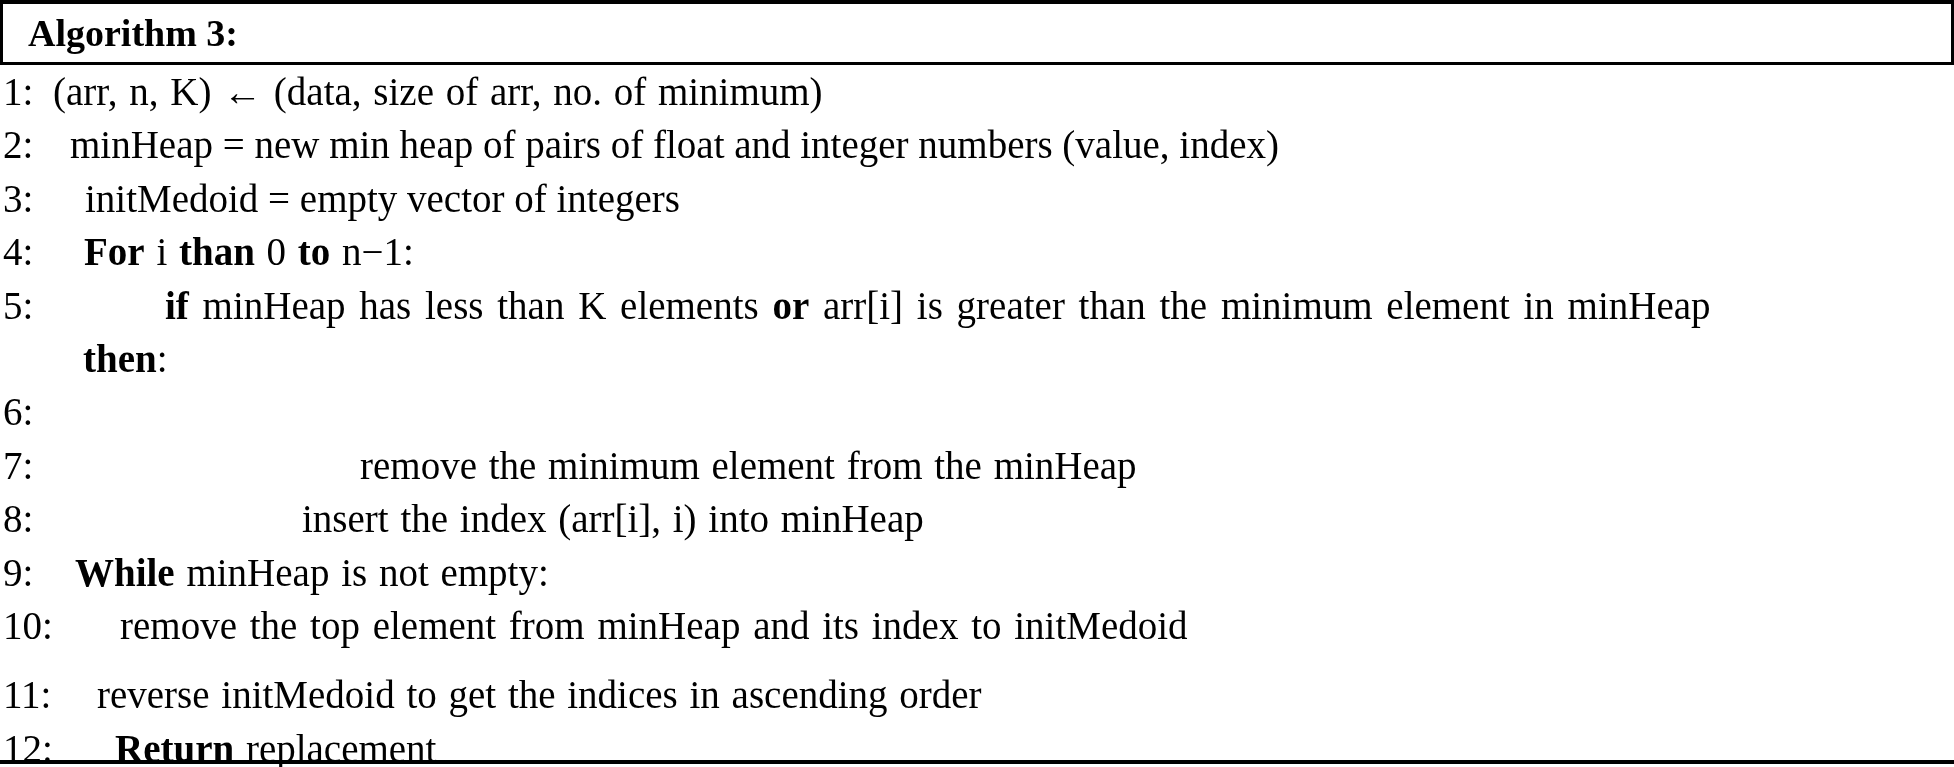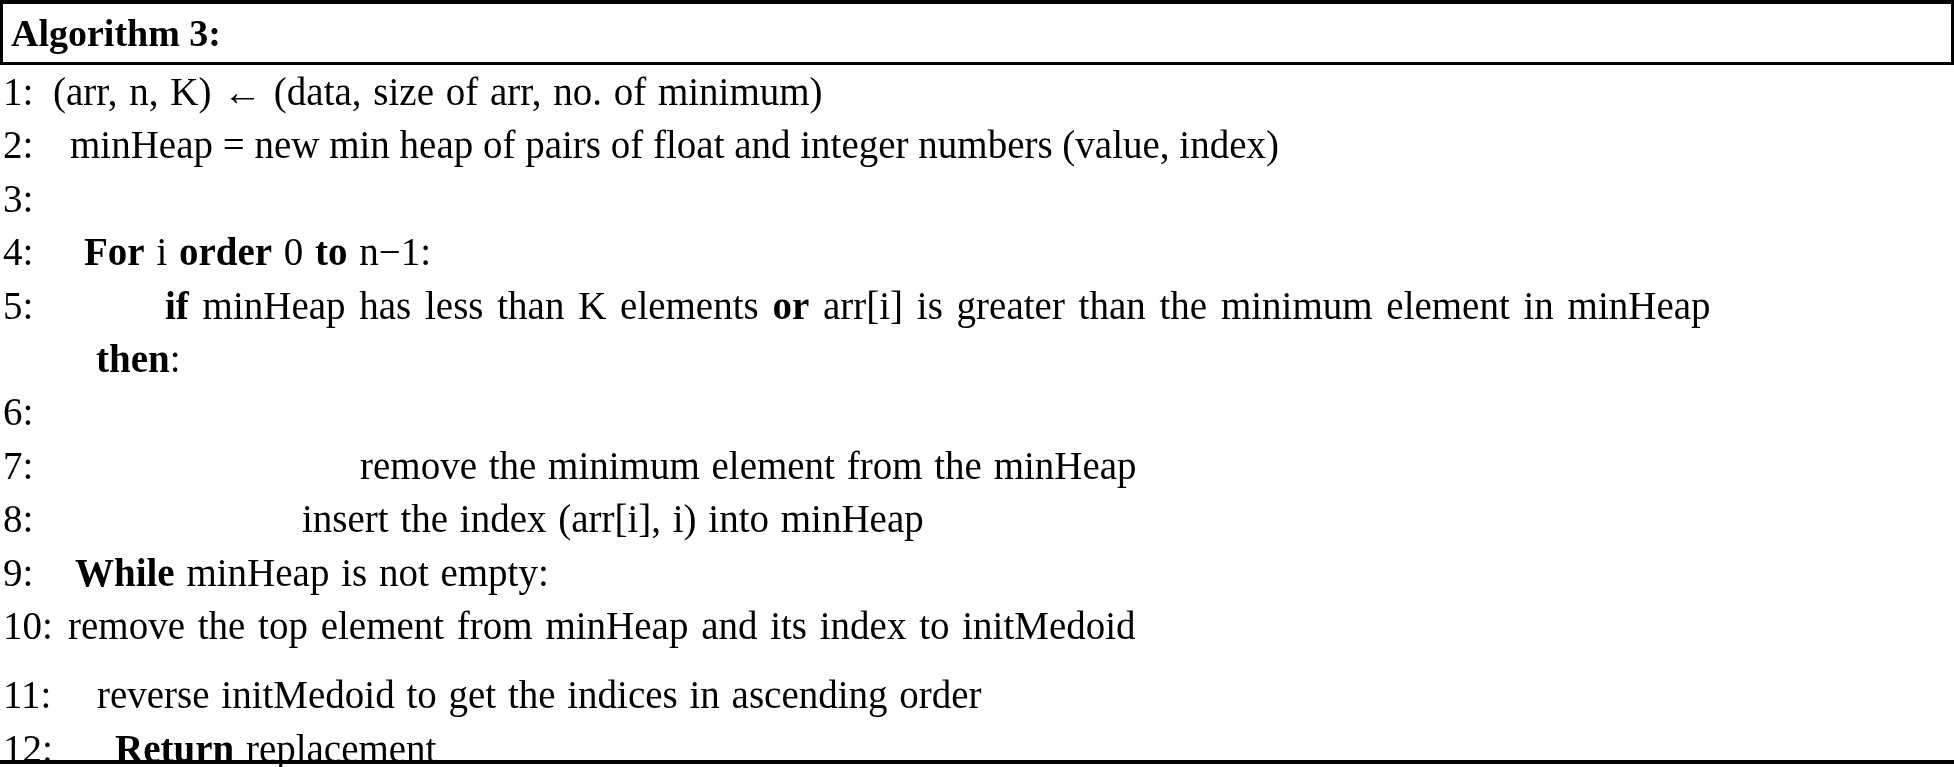--- a/index.html
+++ b/index.html
@@ -15,21 +15,21 @@
   }
   .title-box {
     box-sizing: border-box;
     height: 65px;
     border-top: 4px solid #000;
     border-bottom: 3px solid #000;
     border-left: 3px solid #000;
     border-right: 3px solid #000;
     display: flex;
     align-items: center;
-    padding-left: 8px;
+    padding-left: 25px;
     font-size: 38px;
     white-space: nowrap;
   }
   .bold { font-weight: bold; }
   .title-text { white-space: pre; }
   .code {
     position: relative;
     width: 100%;
   }
   .code-line {
@@ -57,26 +57,26 @@
 </head>
 <body>
 
 <div class="page">
   <div class="title-box">
     <span class="bold">Algorithm 3:</span>
   </div>
   <div class="code" id="code">
       <div class="code-line" style="padding-left: 53px; word-spacing: 2px;"><span class="line-num">1:</span><span class="line-text"><span>(arr, n, K) ← (data, size of arr, no. of minimum)</span></span></div>
       <div class="code-line" style="padding-left: 70px;"><span class="line-num">2:</span><span class="line-text"><span>minHeap = new min heap of pairs of float and integer numbers (value, index)</span></span></div>
-      <div class="code-line" style="padding-left: 85px;"><span class="line-num">3:</span></div>
-      <div class="code-line" style="padding-left: 84px; word-spacing: 2px;"><span class="line-num">4:</span><span class="line-text"><span class="bold">For</span><span> i </span><span class="bold">order</span><span> 0 </span><span class="bold">to</span><span> n−1:</span></span></div>
+      <div class="code-line" style="padding-left: 85px;"><span class="line-num">3:</span><span class="line-text"><span>initMedoid = empty vector of integers</span></span></div>
+      <div class="code-line" style="padding-left: 84px; word-spacing: 2px;"><span class="line-num">4:</span><span class="line-text"><span class="bold">For</span><span> i </span><span class="bold">than</span><span> 0 </span><span class="bold">to</span><span> n−1:</span></span></div>
       <div class="code-line" style="padding-left: 165px; word-spacing: 4px;"><span class="line-num">5:</span><span class="line-text"><span class="bold">if</span><span> minHeap has less than K elements </span><span class="bold">or</span><span> arr[i] is greater than the minimum element in minHeap</span></span></div>
-      <div class="code-line" style="padding-left: 83px; margin-left: 13px;"><span class="line-text"><span class="bold">then</span><span>:</span></span></div>
+      <div class="code-line" style="padding-left: 83px;"><span class="line-text"><span class="bold">then</span><span>:</span></span></div>
       <div class="code-line" style="padding-left: 273px; word-spacing: 2px;"><span class="line-num">6:</span></div>
       <div class="code-line" style="padding-left: 360px; word-spacing: 2px;"><span class="line-num">7:</span><span class="line-text"><span>remove the minimum element from the minHeap</span></span></div>
       <div class="code-line" style="padding-left: 302px; word-spacing: 2px;"><span class="line-num">8:</span><span class="line-text"><span>insert the index (arr[i], i) into minHeap</span></span></div>
       <div class="code-line" style="padding-left: 75px; word-spacing: 2px;"><span class="line-num">9:</span><span class="line-text"><span class="bold">While</span><span> minHeap is not empty:</span></span></div>
-      <div class="code-line" style="padding-left: 68px; word-spacing: 3px;"><span class="line-num">10:</span><span class="line-text"><span>remove the top element from minHeap and its index to initMedoid</span></span></div>
+      <div class="code-line" style="padding-left: 120px; word-spacing: 3px;"><span class="line-num">10:</span><span class="line-text"><span>remove the top element from minHeap and its index to initMedoid</span></span></div>
       <div class="code-line" style="padding-left: 97px; word-spacing: 2px; margin-top: 16px;"><span class="line-num">11:</span><span class="line-text"><span>reverse initMedoid to get the indices in ascending order</span></span></div>
       <div class="code-line" style="padding-left: 115px; word-spacing: 2px;"><span class="line-num">12:</span><span class="line-text"><span class="bold">Return</span><span> replacement</span></span></div>
     </div>
   <div class="bottom-rule"></div>
 </div>
 
 </body></html>

